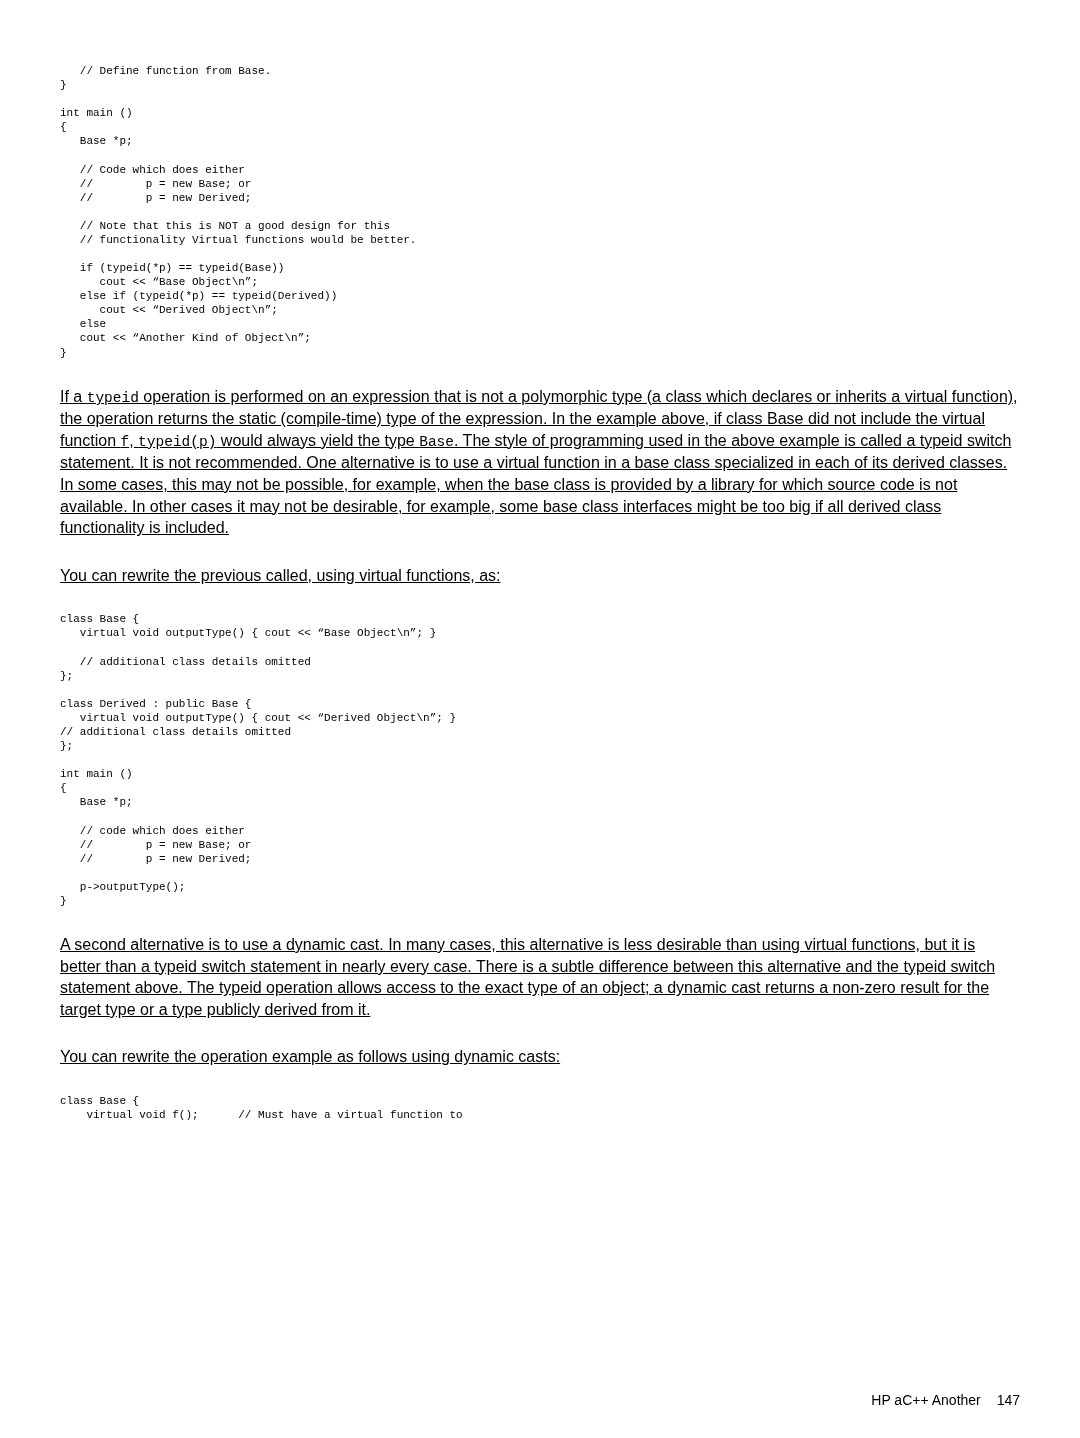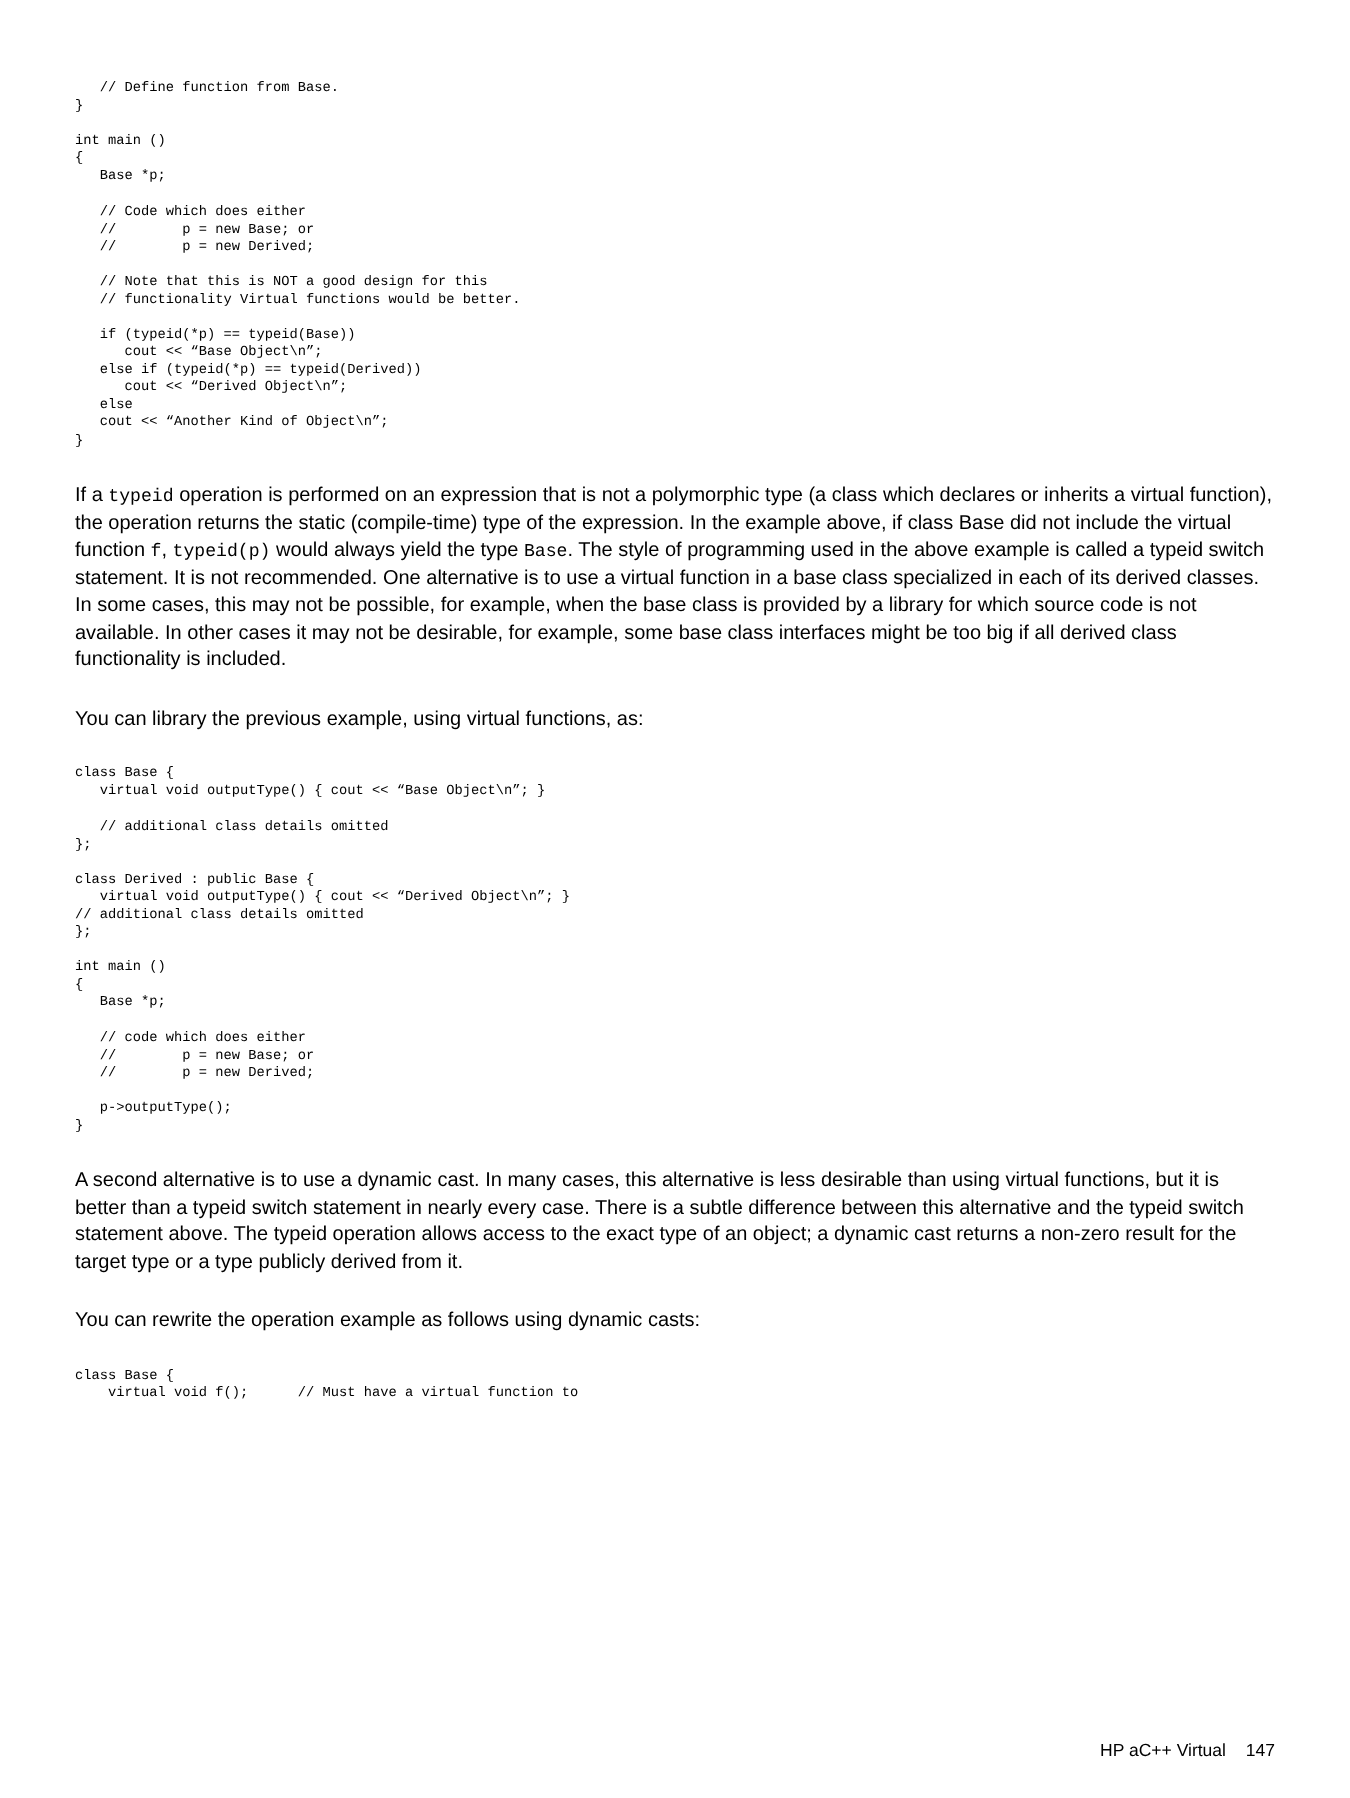--- a/index.html
+++ b/index.html
@@ -18,20 +18,21 @@
     font-size: 11px;
     line-height: 1.28;
     margin: 4px 0 8px 0;
     white-space: pre;
   }
   p {
     margin: 26px 0;
     font-family: "Arial Narrow", Arial, sans-serif;
     font-stretch: condensed;
     font-size: 16px;
+    text-decoration: underline;
   }
   code.inline {
     font-family: "Courier New", Courier, monospace;
     font-size: 14.5px;
   }
   .footer {
     position: absolute;
     bottom: 28px;
     right: 60px;
     font-family: "Arial Narrow", Arial, sans-serif;
@@ -60,21 +61,21 @@
    if (typeid(*p) == typeid(Base))
       cout &lt;&lt; “Base Object\n”;
    else if (typeid(*p) == typeid(Derived))
       cout &lt;&lt; “Derived Object\n”;
    else
    cout &lt;&lt; “Another Kind of Object\n”;
 }</pre>
 
 <p><span>If a </span><code class="inline">typeid</code><span> operation is performed on an expression that is not a polymorphic type (a class which declares or inherits a virtual function), the operation returns the static (compile-time) type of the expression. In the example above, if class Base did not include the virtual function </span><code class="inline">f</code><span>, </span><code class="inline">typeid(p)</code><span> would always yield the type </span><code class="inline">Base</code><span>. The style of programming used in the above example is called a typeid switch statement. It is not recommended. One alternative is to use a virtual function in a base class specialized in each of its derived classes. In some cases, this may not be possible, for example, when the base class is provided by a library for which source code is not available. In other cases it may not be desirable, for example, some base class interfaces might be too big if all derived class functionality is included.</span></p>
 
-<p>You can library the previous example, using virtual functions, as:</p>
+<p>You can rewrite the previous called, using virtual functions, as:</p>
 
 <pre>class Base {
    virtual void outputType() { cout &lt;&lt; “Base Object\n”; }
 
    // additional class details omitted
 };
 
 class Derived : public Base {
    virtual void outputType() { cout &lt;&lt; “Derived Object\n”; }
 // additional class details omitted
@@ -92,15 +93,15 @@
 }</pre>
 
 <p>A second alternative is to use a dynamic cast. In many cases, this alternative is less desirable than using virtual functions, but it is better than a typeid switch statement in nearly every case. There is a subtle difference between this alternative and the typeid switch statement above. The typeid operation allows access to the exact type of an object; a dynamic cast returns a non-zero result for the target type or a type publicly derived from it.</p>
 
 <p>You can rewrite the operation example as follows using dynamic casts:</p>
 
 <pre>class Base {
     virtual void f();      // Must have a virtual function to</pre>
 
 <div class="footer">
-  <span>HP aC++ Virtual</span>
+  <span>HP aC++ Another</span>
   <span class="pg">147</span>
 </div>
 
 </body></html>

